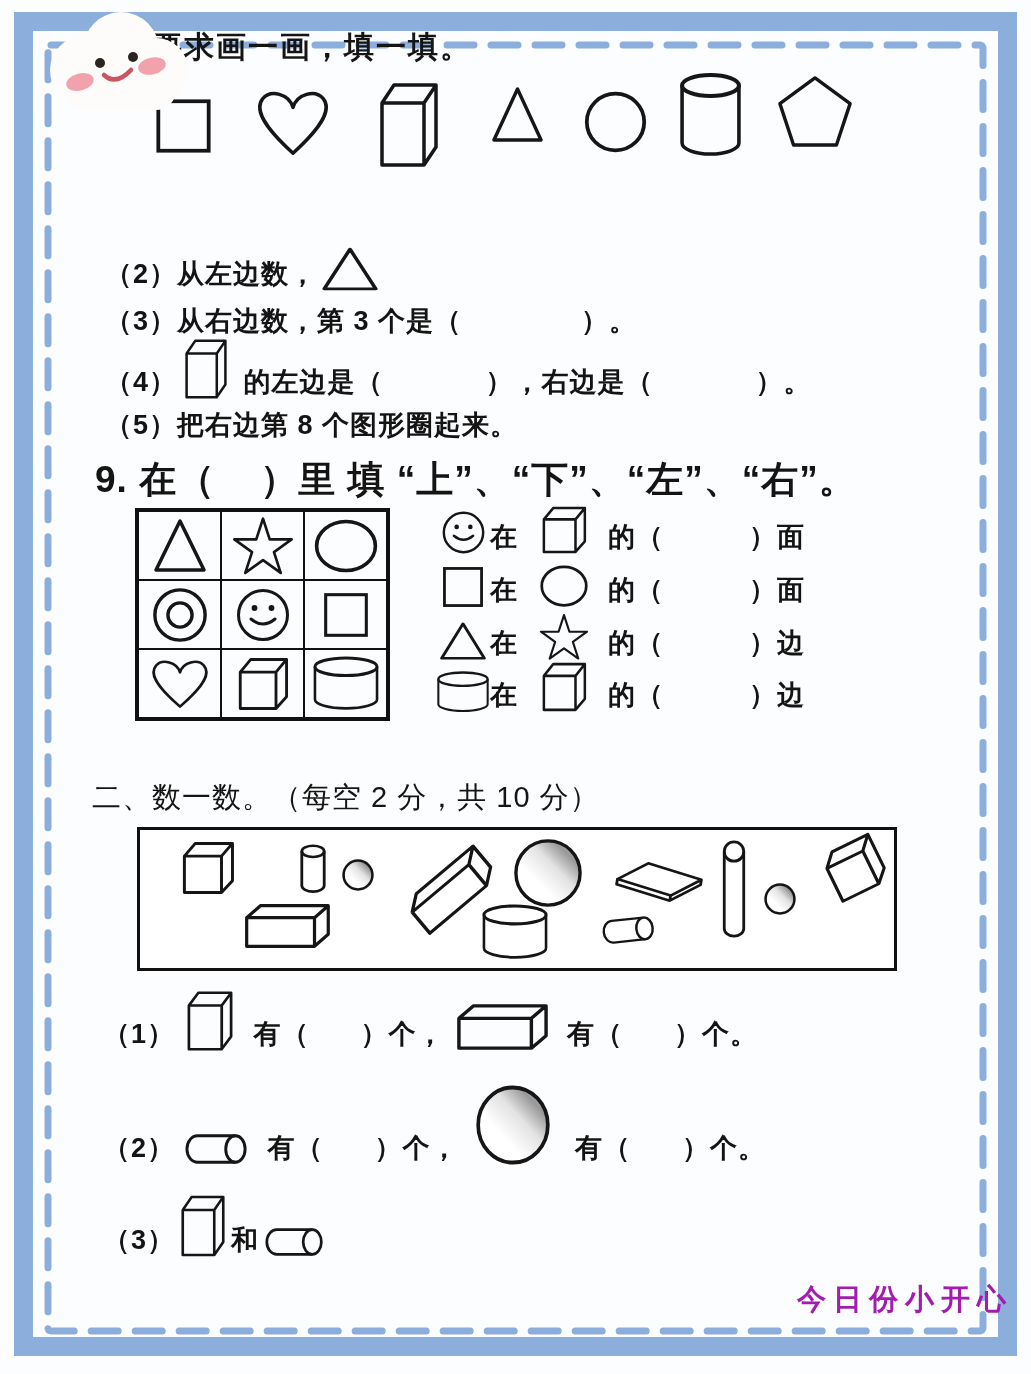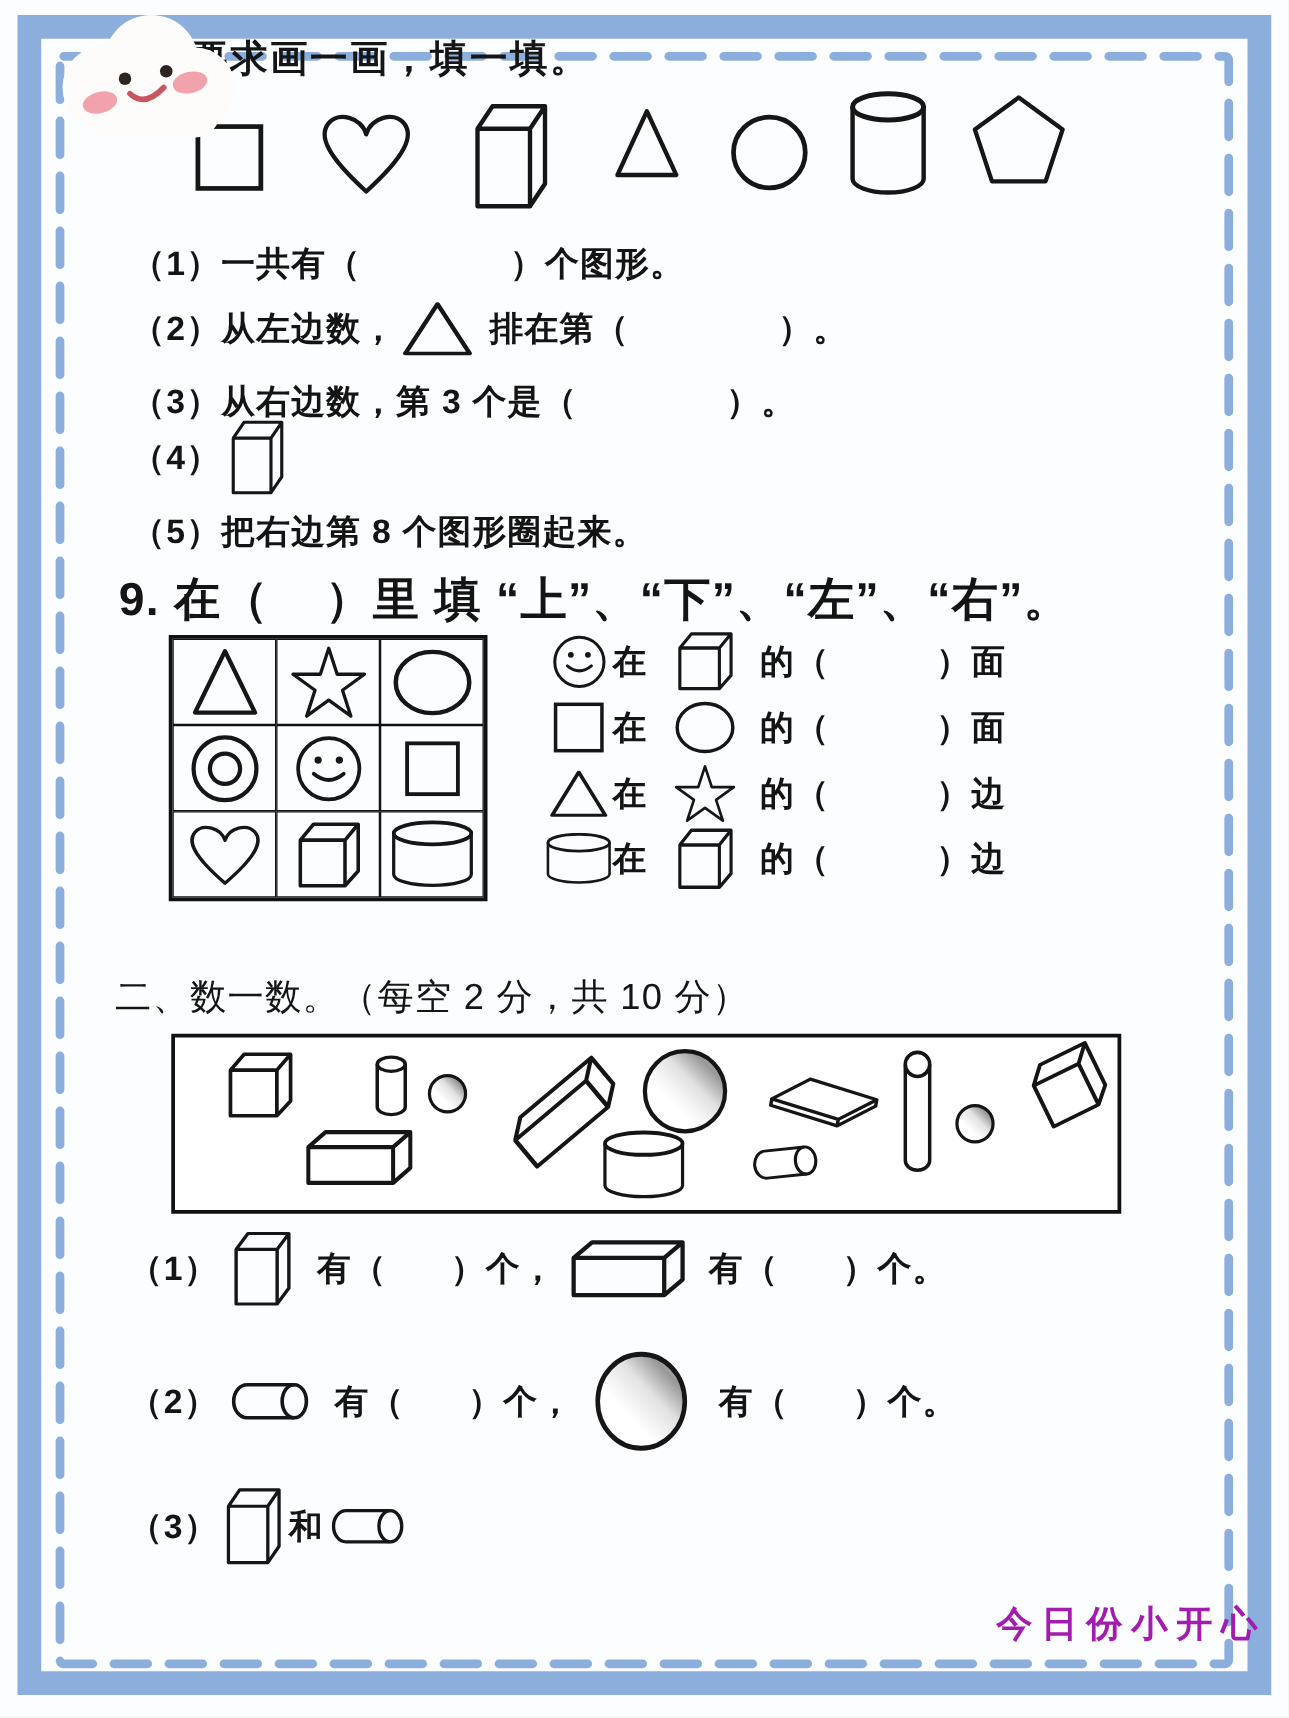--- a/index.html
+++ b/index.html
@@ -6,21 +6,21 @@
   .page{
     position:relative;width:1031px;height:1374px;margin:0 auto;
     background:#fcfdfe;overflow:hidden;
     font-family:"Liberation Sans","DejaVu Sans",sans-serif;
     color:#151515;
   }
   .band{position:absolute;left:14px;top:12px;right:14px;bottom:18px;border:19px solid #8caedc;}
   .dashsvg{position:absolute;left:0;top:0;z-index:1;}
   .content{position:absolute;left:0;top:0;width:100%;height:100%;z-index:2;}
   .abs{position:absolute;}
-  .row{display:flex;align-items:center;}
+  .row{display:flex;align-items:flex-end;}
   .txt{font-weight:700;font-size:27px;color:#141414;white-space:pre;letter-spacing:1px;}
   .title{font-weight:900;font-size:30px;letter-spacing:2px;white-space:pre;}
   .sec-title{font-weight:400;font-size:29px;letter-spacing:1px;white-space:pre;}
   .shape{color:#161616;display:block;}
   .iconwrap{display:flex;justify-content:center;align-items:center;}
   .grid{position:absolute;display:grid;grid-template-columns:repeat(3,83px);grid-template-rows:repeat(3,69px);border:3px solid #111;}
   .cell{border:1.5px solid #111;display:flex;align-items:center;justify-content:center;}
   .countbox{position:absolute;border:3px solid #111;background:#fff;}
   .watermark{position:absolute;z-index:3;font-size:29px;font-weight:700;letter-spacing:7px;color:#a21caf;white-space:pre;}
   .cloud{position:absolute;z-index:4;}
@@ -134,37 +134,36 @@
     <svg class="abs shape" style="left:583px;top:90px" width="65" height="64">
         <use href="#sym-circle"></use>
       </svg>
     <svg class="abs shape" style="left:678px;top:72px" width="65" height="86">
         <use href="#sym-cylinder"></use>
       </svg>
     <svg class="abs shape" style="left:776px;top:74px" width="78" height="75">
         <use href="#sym-pentagon"></use>
       </svg>
 
-    <div class="abs txt" style="left:105px;top:193px">（1）一共有（              ）个图形。</div>
 
     <div class="abs row" style="left:105px;top:234px;height:58px">
       <span class="txt">（2）从左边数，</span>
       <svg class="shape" width="58" height="46" style="margin:0 4px">
           <use href="#sym-triangle"></use>
         </svg>
-      <span class="txt"> 排在第（              ）。</span>
     </div>
 
     <div class="abs txt" style="left:105px;top:303px">（3）从右边数，第 3 个是（              ）。</div>
 
     <div class="abs row" style="left:105px;top:332px;height:68px">
       <span class="txt">（4）</span>
       <svg class="shape" width="46" height="62" style="margin:0 6px">
           <use href="#sym-cuboid"></use>
         </svg>
+      <span class="txt"> 的左边是（            ），右边是（            ）。</span>
     </div>
 
     <div class="abs txt" style="left:105px;top:407px">（5）把右边第 8 个图形圈起来。</div>
 
     <div class="abs txt" style="left:95px;top:455px;font-size:37px">9. 在（    ）里 填 “上”、“下”、“左”、“右”。</div>
 
     <div class="grid" style="left:135px;top:508px">
       <div class="cell">
           <svg class="shape" width="54" height="57">
             <use href="#sym-triangle"></use>

